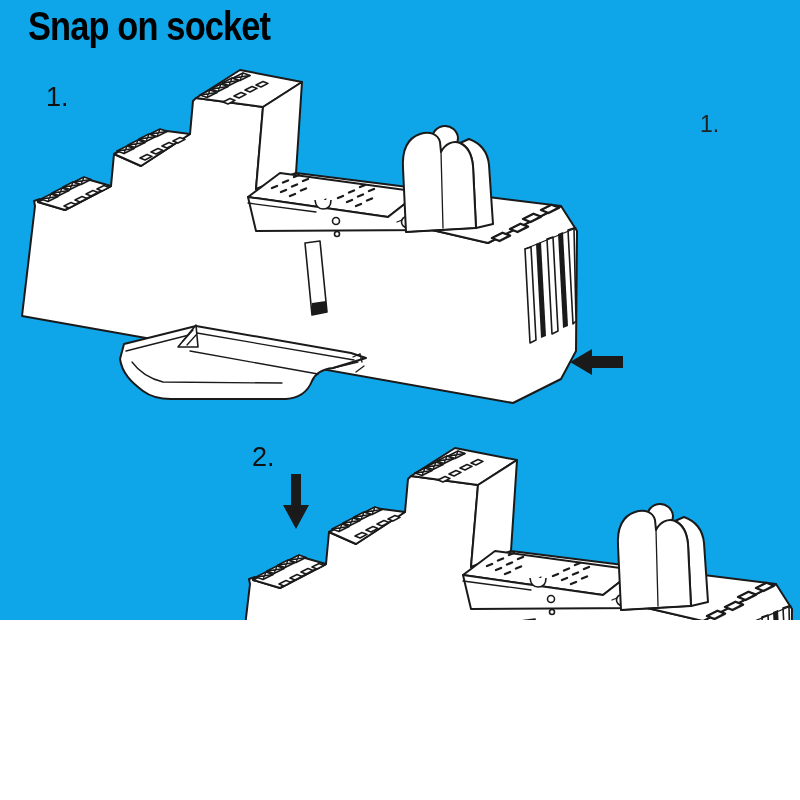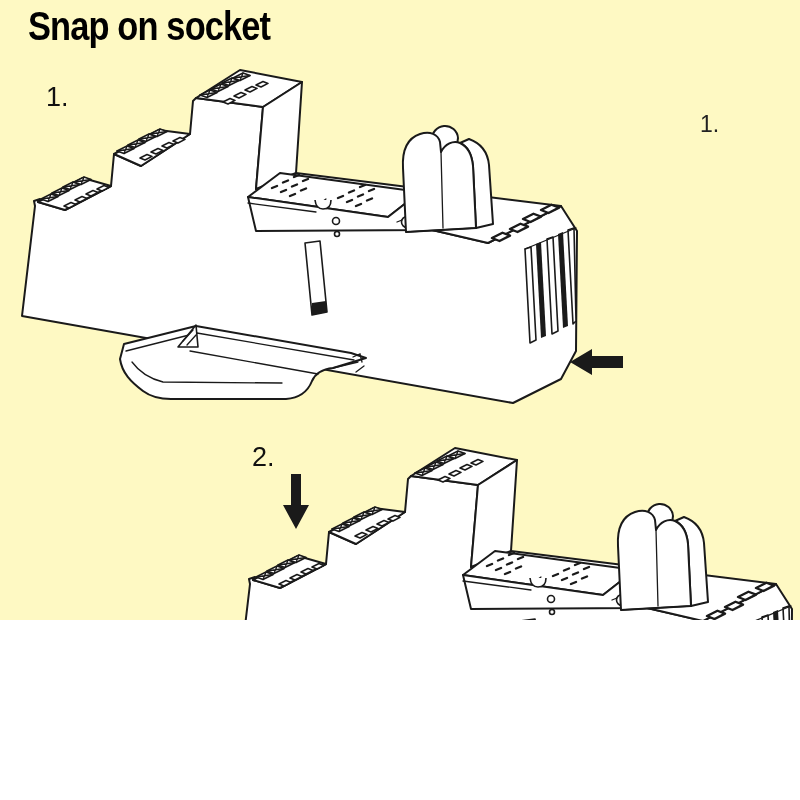--- a/index.html
+++ b/index.html
@@ -1,16 +1,16 @@
 <!DOCTYPE html>
 <html><head>
 <meta charset="utf-8">
 <style>
   html,body{margin:0;padding:0;background:#fff;}
-  .page{position:relative;width:800px;height:620px;background:#fef9c3;overflow:hidden;
+  .page{position:relative;width:800px;height:620px;background:#0ea5e9;overflow:hidden;
         font-family:"Liberation Sans",sans-serif;}
   .title{position:absolute;left:28px;top:4px;margin:0;font-size:40px;font-weight:bold;
          color:#000;letter-spacing:-1px;transform:scaleX(.86);transform-origin:left top;
          white-space:nowrap;}
   svg{position:absolute;left:0;top:0;}
   .fw{fill:#ffffff;stroke:#1a1a1a;stroke-width:2;stroke-linejoin:round;}
   .fw1{fill:#ffffff;stroke:#1a1a1a;stroke-width:1.6;stroke-linejoin:round;}
   .fb{fill:#1a1a1a;stroke:none;}
   .thin{fill:none;stroke:#1a1a1a;stroke-width:1.3;stroke-linecap:round;}
   .dash{fill:none;stroke:#1a1a1a;stroke-width:2.4;stroke-linecap:round;}

